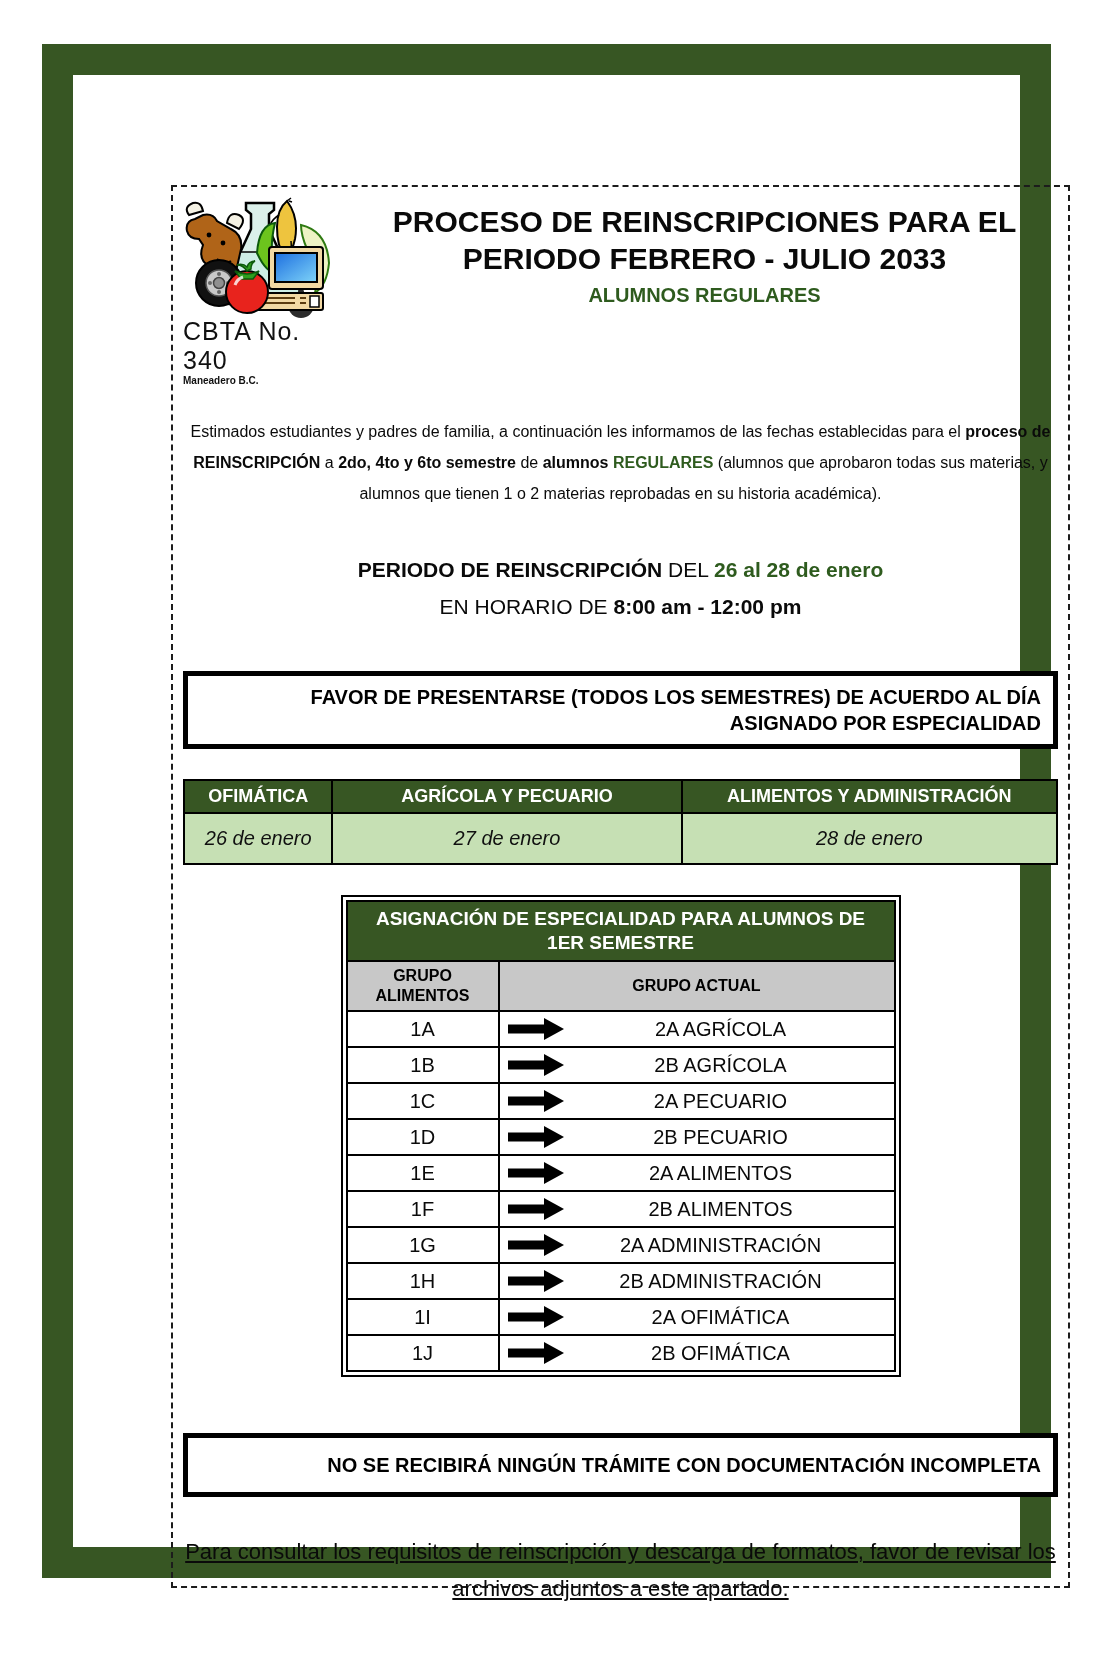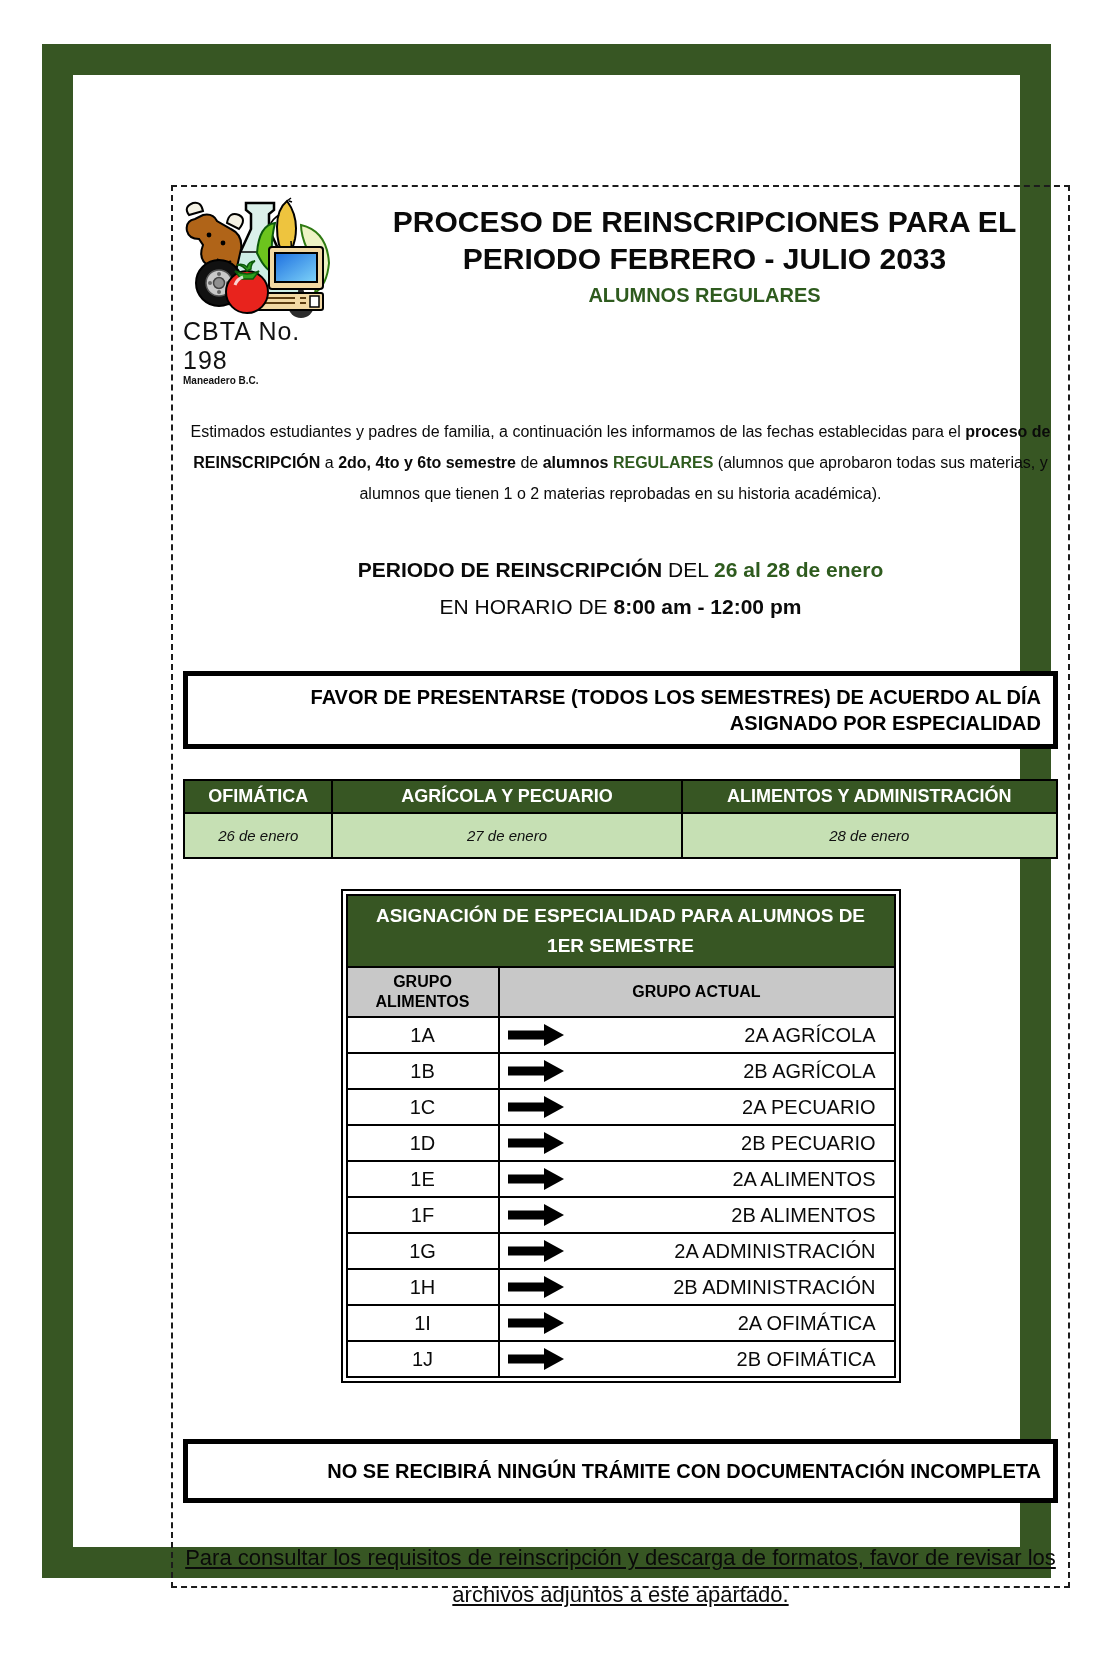--- a/index.html
+++ b/index.html
@@ -50,48 +50,48 @@
   .notice-box.first{margin-top:46px;}
   .notice-box.second{margin-top:56px;padding:14px 12px;}
   
   table{border-collapse:collapse;}
   .schedule-table{width:100%;margin-top:30px;}
   .schedule-table th{
     background:var(--frame-green);color:#ffffff;font-size:18px;font-weight:bold;
     border:2px solid #000;height:33px;padding:2px 4px;
   }
   .schedule-table td{
-    background:var(--light-green);color:#101010;font-size:15px;font-style:italic;
+    background:var(--light-green);color:#101010;font-size:20px;font-style:italic;
     border:2px solid #000;height:32px;text-align:center;padding:13px 4px;margin-top:32px;
   }
   .schedule-table .c1{width:17%;}
   .schedule-table .c2{width:40%;}
   .schedule-table .c3{width:43%;}
   
   .assign-wrap{
     width:560px;margin:30px auto 0 auto;
     border:2px solid #000;padding:3px;background:#fff;
   }
   .assign-table{width:100%;}
   .assign-table th,.assign-table td{border:2px solid #000;}
   .assign-title{
     background:var(--frame-green);color:#fff;font-size:19px;font-weight:bold;
-    line-height:30px;text-align:center;padding:5px 14px;height:52px;
+    line-height:24px;text-align:center;padding:5px 14px;height:52px;
   }
   .assign-subhead{
     background:var(--header-gray);color:#000;font-size:16px;font-weight:bold;
     text-align:center;line-height:20px;padding:4px 2px;height:46px;
   }
   .col-prev{width:152px;}
   .assign-table td{height:36px;font-size:20px;color:#0a0a0a;background:#fff;margin-left:41px;}
   .cell-prev{text-align:center;}
   .cell-curr{padding:0 6px;}
   .curr-inner{display:flex;align-items:center;}
   .arrow-icon{flex:0 0 60px;display:flex;align-items:center;}
-  .curr-label{flex:1;text-align:right;padding-right:12px;}
+  .curr-label{flex:1;text-align:center;padding-right:12px;}
   
   .footer-note{
     margin:36px auto 0 auto;max-width:880px;text-align:center;
     font-size:22px;line-height:37px;text-decoration:underline;color:#0a0a0a;
   }
 </style>
 </head>
 <body>
 
 <div class="page-frame">
@@ -163,21 +163,21 @@
             <rect x="127" y="99" width="9" height="11" fill="#fff" stroke="#000" stroke-width="1.5"></rect>
           </g>
 
           <g>
             <circle cx="64" cy="95" r="21" fill="#e8231d" stroke="#000" stroke-width="2"></circle>
             <path d="M64,74 q-4,-6 -10,-6 q6,-2 10,2 q2,-6 8,-6 q-4,2 -4,8 z" fill="#2f9e1f" stroke="#0c5a0c" stroke-width="1.5"></path>
             <path d="M52,74 q12,6 24,0 l-6,8 h-12 z" fill="#2f9e1f" stroke="#0c5a0c" stroke-width="1.5"></path>
             <path d="M52,88 q2,-6 8,-8" stroke="#fff" stroke-width="3" fill="none" opacity="0.8"></path>
           </g>
         </svg>
-        <div class="logo-caption">CBTA No. 198</div>
+        <div class="logo-caption">CBTA No. 340</div>
         <div class="logo-subcaption">Maneadero B.C.</div>
       </div>
       <div class="title-block">
         <div class="title-line">PROCESO DE REINSCRIPCIONES PARA EL</div>
         <div class="title-line">PERIODO FEBRERO - JULIO 2033</div>
         <div class="subtitle-line">ALUMNOS REGULARES</div>
       </div>
     </div>
 
     <p class="intro"><span>Estimados estudiantes y padres de familia, a continuación les informamos de las fechas establecidas para el </span><span style="font-weight: bold;">proceso de REINSCRIPCIÓN</span><span> a </span><span style="font-weight: bold;">2do, 4to y 6to semestre</span><span> de </span><span style="font-weight: bold;">alumnos </span><span style="font-weight: bold; color: rgb(46, 91, 30);">REGULARES</span><span> (alumnos que aprobaron todas sus materias, y alumnos que tienen 1 o 2 materias reprobadas en su historia académica).</span></p>

